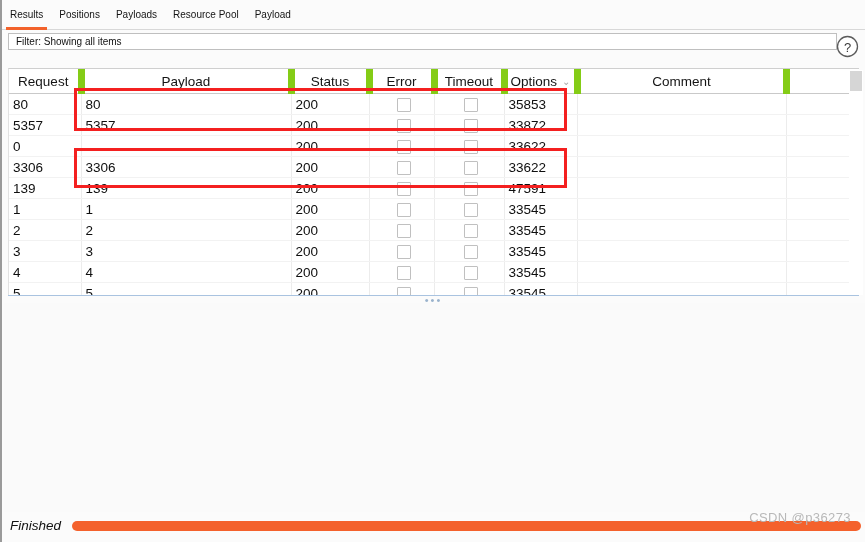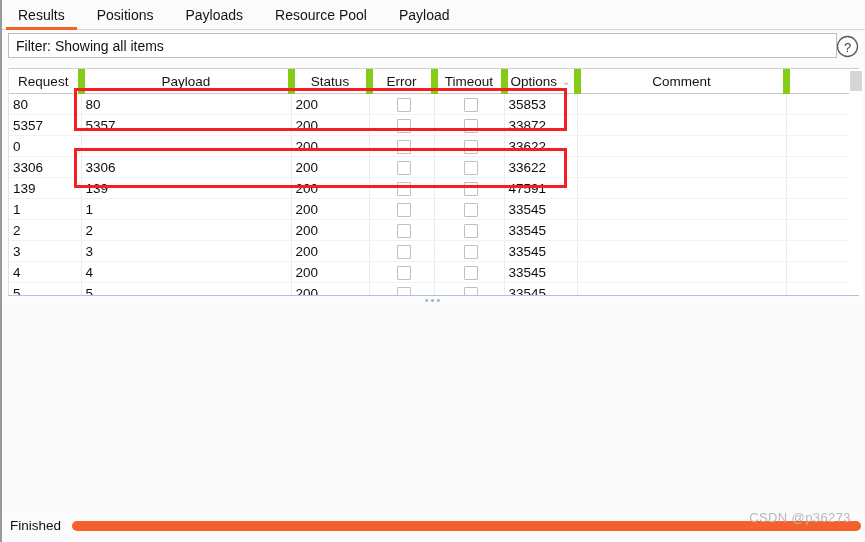--- a/index.html
+++ b/index.html
@@ -34,52 +34,52 @@
     left: 0; top: 0;
     width: 863px;
     height: 30px;
     background: #fbfbfb;
     border-bottom: 1px solid #d8d8d8;
     display: flex;
     align-items: stretch;
     box-sizing: border-box;
   }
   .tab {
-    padding: 0 16px;
+    padding: 0 8px;
     display: flex;
     align-items: center;
-    font-size: 14px;
+    font-size: 10px;
     color: #141414;
     position: relative;
     cursor: default;
     white-space: nowrap;
   }
   .tab.active::after {
     content: "";
     position: absolute;
     left: 4px;
     right: 4px;
     bottom: -1px;
     height: 3px;
     background: #f2622b;
   }
 
   
   .filterbar {
     position: absolute;
     left: 6px; top: 33px;
     width: 829px;
-    height: 25px;
+    height: 17px;
     background: #ffffff;
     border: 1px solid #bfbfbf;
     box-sizing: border-box;
     display: flex;
     align-items: center;
     padding-left: 7px;
-    font-size: 14px;
+    font-size: 10px;
     color: #111;
   }
   .helpbtn {
     position: absolute;
     right: 5px; top: 34px;
     width: 25px; height: 25px;
   }
   .helpbtn svg { display: block; }
 
   
@@ -205,20 +205,21 @@
   }
 
   
   .statusbar {
     position: absolute;
     left: 2px;
     bottom: 0;
     width: 861px;
     height: 30px;
     background: #fbfbfb;
+    font-style: italic;
   }
   .statustext {
     position: absolute;
     left: 6px;
     top: 6px;
     font-size: 13.5px;
     color: #111;
   }
   .progress {
     position: absolute;

